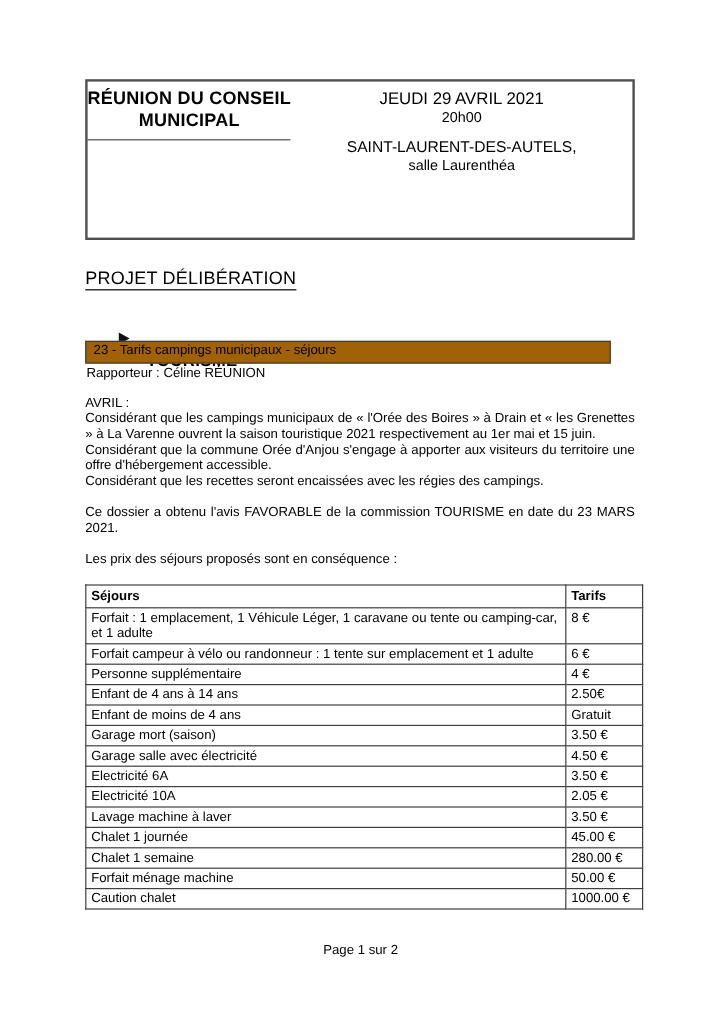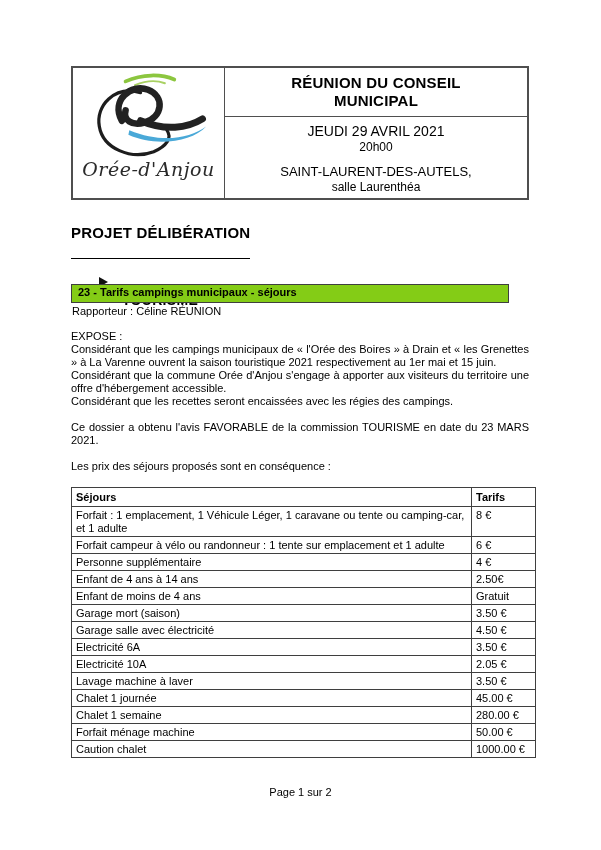--- a/index.html
+++ b/index.html
@@ -6,42 +6,42 @@
   .page{position:relative;width:601px;height:850px;background:#ffffff;overflow:hidden;
         font-family:"Liberation Sans","DejaVu Sans",sans-serif;color:#000;}
 
   
   .header-box{position:absolute;left:71px;top:66px;width:458px;height:134px;
               border:2px solid #4f4f4f;box-sizing:border-box;display:flex;}
   .logo-cell{width:152px;border-right:1.5px solid #4f4f4f;box-sizing:border-box;
              display:flex;flex-direction:column;align-items:center;padding-top:4px;}
   .logo-script{font-family:"DejaVu Serif","Liberation Serif",serif;font-style:italic;
                font-size:19px;color:#2a2a2a;margin-top:-4px;letter-spacing:.5px;}
-  .header-right{flex:1;display:flex;flex-direction:column;justify-content:center;}
+  .header-right{flex:1;display:flex;justify-content:center;}
   .title-cell{height:49px;border-bottom:1.5px solid #4f4f4f;box-sizing:border-box;
               display:flex;flex-direction:column;align-items:center;justify-content:center;
               font-weight:bold;font-size:15px;line-height:18px;letter-spacing:.2px;}
   .dt-cell{flex:1;text-align:center;padding-top:6px;}
   .m-date{font-size:14px;line-height:17px;}
   .m-time{font-size:12px;line-height:15px;}
   .m-loc{font-size:13px;line-height:16px;margin-top:9px;}
   .m-room{font-size:12px;line-height:15px;}
 
   
-  .doc-heading{position:absolute;left:71px;top:224px;font-size:15px;font-weight:bold;
-               letter-spacing:.2px;border-bottom:1.5px solid #000;padding-bottom:17px;}
+  .doc-heading{position:absolute;left:71px;top:224px;font-size:15px;font-weight:normal;
+               letter-spacing:.2px;border-bottom:1.5px solid #000;padding-bottom:0;}
   .section-row{position:absolute;left:99px;top:256px;display:flex;align-items:center;}
   .arrow-bullet{width:0;height:0;border-left:9px solid #111;
                 border-top:5.5px solid transparent;border-bottom:5.5px solid transparent;
                 margin-right:14px;}
   .section-label{font-size:14px;font-weight:bold;letter-spacing:.3px;margin-top:36px;}
 
   
   .item-bar{position:absolute;left:71px;top:284px;width:438px;height:19px;box-sizing:border-box;
-            background:#84cc16;border:1.5px solid #3f3f3f;font-size:11px;font-weight:bold;
+            background:#a16207;border:1.5px solid #3f3f3f;font-size:11px;font-weight:normal;
             line-height:15px;padding-left:6px;}
   .rapporteur{position:absolute;left:72px;top:305px;font-size:11px;}
 
   
   .bodytext{position:absolute;left:71px;top:330px;width:458px;font-size:11px;line-height:13px;}
   .bodytext p{margin:0;text-align:justify;}
   .bodytext p.no-just{text-align:left;}
   .spacer{height:13px;}
 
   
@@ -54,35 +54,20 @@
 
   
   .footer{position:absolute;left:71px;top:786px;width:459px;text-align:center;font-size:11px;}
 </style>
 </head>
 <body>
 
 <div class="page">
 
   <div class="header-box">
-    <div class="logo-cell">
-      <svg width="122" height="90" viewBox="0 0 130 96">
-
-        <path d="M 40 10 C 58 2 78 2 92 8" fill="none" stroke="#8cc63f" stroke-width="4" stroke-linecap="round"></path>
-        <path d="M 50 14 C 62 9 74 9 82 12" fill="none" stroke="#a9d163" stroke-width="2" stroke-linecap="round"></path>
-
-        <path d="M 56 22 C 28 14 8 36 12 58 C 16 82 46 94 70 85 C 84 79 90 70 84 62" fill="none" stroke="#1d1d1d" stroke-width="3.4" stroke-linecap="round"></path>
-
-        <path d="M 44 62 C 78 76 108 71 126 58 C 110 75 72 80 43 67 Z" fill="#4aa9d8"></path>
-
-        <path d="M 36 52 C 24 30 46 12 64 19 C 82 26 80 48 60 54 C 47 58 37 51 40 41" fill="none" stroke="#222222" stroke-width="7" stroke-linecap="round"></path>
-        <path d="M 56 52 C 82 63 106 60 122 50" fill="none" stroke="#222222" stroke-width="7.5" stroke-linecap="round"></path>
-      </svg>
-      <div class="logo-script">Orée-d'Anjou</div>
-    </div>
     <div class="header-right">
       <div class="title-cell">
         <div>RÉUNION DU CONSEIL</div>
         <div>MUNICIPAL</div>
       </div>
       <div class="dt-cell">
         <div class="m-date">JEUDI 29 AVRIL 2021</div>
         <div class="m-time">20h00</div>
         <div class="m-loc">SAINT-LAURENT-DES-AUTELS,</div>
         <div class="m-room">salle Laurenthéa</div>
@@ -93,21 +78,21 @@
   <div class="doc-heading">PROJET DÉLIBÉRATION</div>
   <div class="section-row">
     <span class="arrow-bullet"></span>
     <span class="section-label">TOURISME</span>
   </div>
 
   <div class="item-bar">23 - Tarifs campings municipaux - séjours</div>
   <div class="rapporteur">Rapporteur : Céline RÉUNION</div>
 
   <div class="bodytext">
-    <p class="no-just">EXPOSE :</p>
+    <p class="no-just">AVRIL :</p>
     <p>Considérant que les campings municipaux de « l'Orée des Boires » à Drain et « les Grenettes » à La Varenne ouvrent la saison touristique 2021 respectivement au 1er mai et 15 juin.</p>
     <p>Considérant que la commune Orée d'Anjou s'engage à apporter aux visiteurs du territoire une offre d'hébergement accessible.</p>
     <p>Considérant que les recettes seront encaissées avec les régies des campings.</p>
     <p class="spacer"></p>
     <p>Ce dossier a obtenu l'avis FAVORABLE de la commission TOURISME en date du 23 MARS 2021.</p>
     <p class="spacer"></p>
     <p class="no-just">Les prix des séjours proposés sont en conséquence :</p>
   </div>
 
   <table class="price-table">

